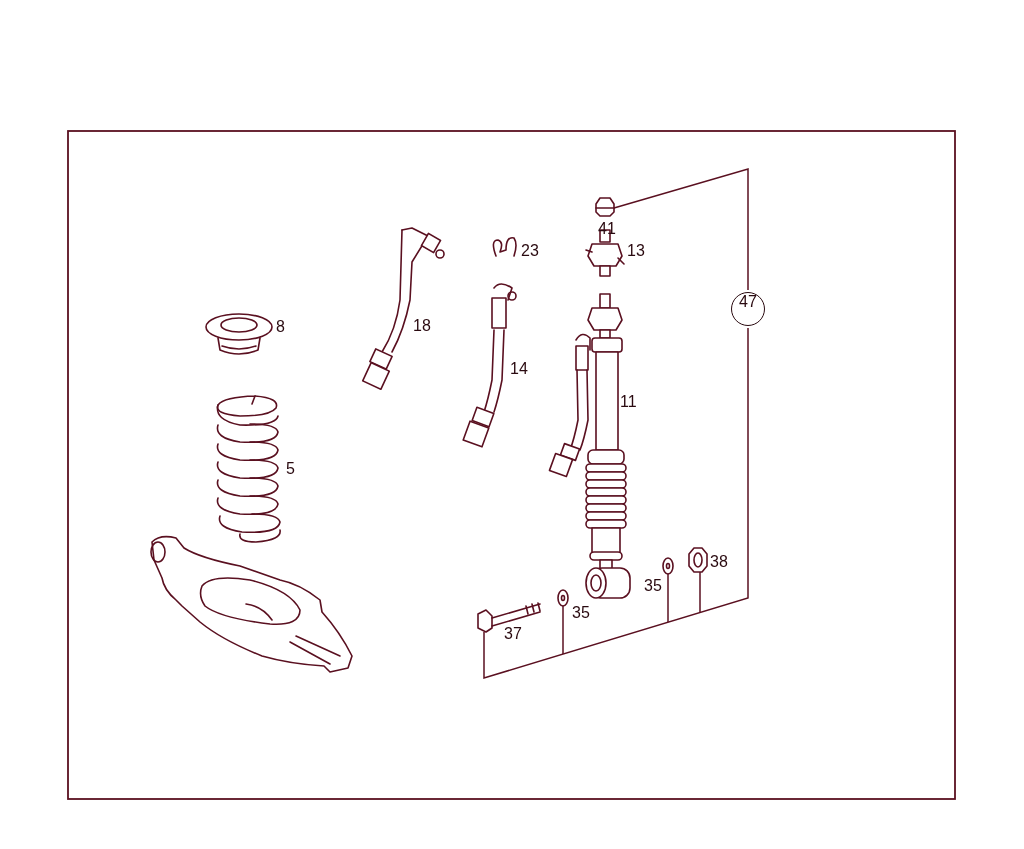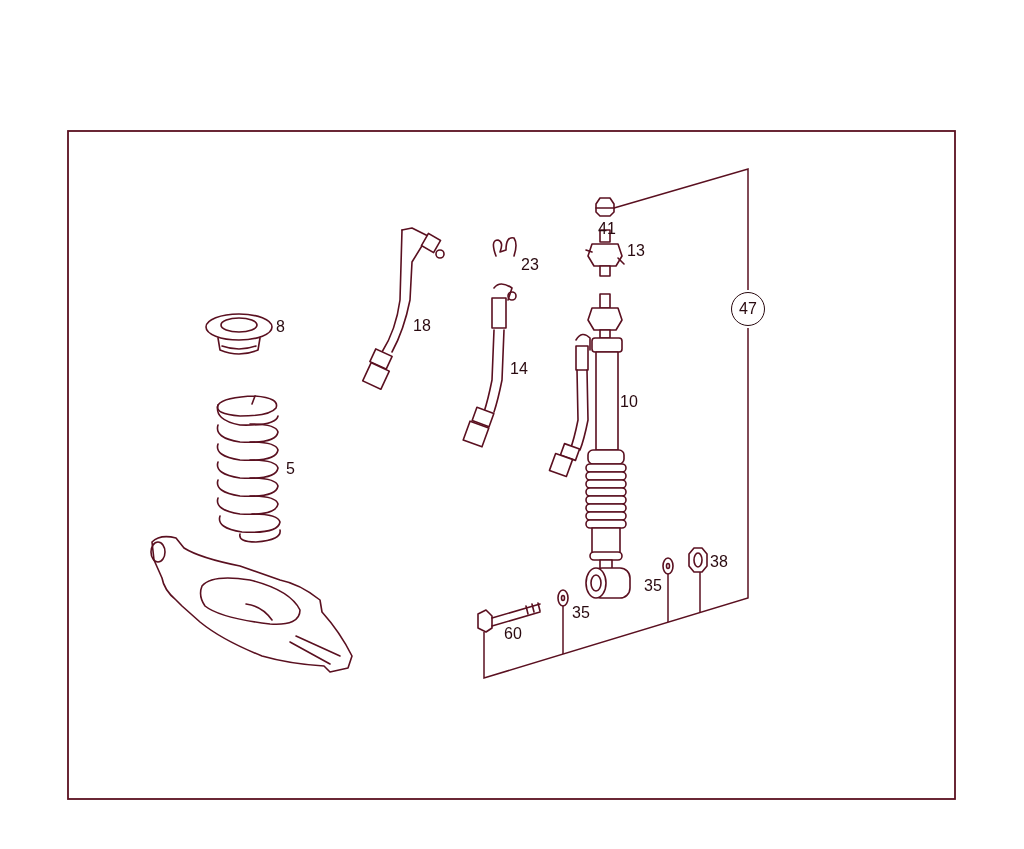--- a/index.html
+++ b/index.html
@@ -2,21 +2,21 @@
 <html><head>
 <meta charset="utf-8">
 <style>
   html, body { margin: 0; padding: 0; background: #ffffff; }
   body { width: 1024px; height: 849px; position: relative; overflow: hidden; font-family: "Liberation Sans", sans-serif; }
   #diagram { position: absolute; left: 0; top: 0; width: 1024px; height: 849px; }
   .stroke { fill: none; stroke: #5a1020; stroke-width: 1.6; stroke-linejoin: round; stroke-linecap: round; }
   .fillw { fill: #ffffff; stroke: #5a1020; stroke-width: 1.6; stroke-linejoin: round; }
   .lead { fill: none; stroke: #5a1020; stroke-width: 1.5; }
   .label { position: absolute; font-family: "Liberation Sans", sans-serif; font-size: 16px; color: #2a0a10; line-height: 1; }
-  .callout { position: absolute; width: 34px; height: 34px; border: 1.6px solid #2a0a10; border-radius: 50%; box-sizing: border-box; display: flex; align-items: center; justify-content: center; font-size: 16px; color: #2a0a10; background: #fff; }
+  .callout { position: absolute; width: 34px; height: 34px; border: 1.6px solid #2a0a10; border-radius: 50%; box-sizing: border-box; display: flex; justify-content: center; font-size: 16px; color: #2a0a10; background: #fff; }
 </style>
 </head>
 <body>
 
 <svg id="diagram" viewBox="0 0 1024 849" xmlns="http://www.w3.org/2000/svg">
 
   <rect x="68" y="131" width="887" height="668" fill="none" stroke="#5a1020" stroke-width="1.8"></rect>
 
   <g>
     <ellipse class="fillw" cx="239" cy="327" rx="33" ry="13"></ellipse>
@@ -133,24 +133,24 @@
     <path class="lead" d="M563 606 L563 654"></path>
     <path class="lead" d="M668 574 L668 622"></path>
     <path class="lead" d="M700 572 L700 613"></path>
   </g>
 </svg>
 
 <div class="label" style="left:276px; top:319px;">8</div>
 <div class="label" style="left:286px; top:461px;">5</div>
 <div class="label" style="left:413px; top:318px;text-align:center;">18</div>
 <div class="label" style="left:510px; top:361px;">14</div>
-<div class="label" style="left:521px; top:257px;">23</div>
+<div class="label" style="left:521px; top:243px;">23</div>
 <div class="label" style="left:598px; top:177px;margin-top:44px;">41</div>
 <div class="label" style="left:627px; top:243px;">13</div>
-<div class="label" style="left:620px; top:394px;">10</div>
-<div class="label" style="left:504px; top:626px;">60</div>
+<div class="label" style="left:620px; top:394px;">11</div>
+<div class="label" style="left:504px; top:626px;">37</div>
 <div class="label" style="left:572px; top:605px;">35</div>
 <div class="label" style="left:644px; top:578px;">35</div>
 <div class="label" style="left:710px; top:554px;text-align:right;">38</div>
 
 <div class="callout" style="left:731px; top:292px;">
   <span>47</span>
 </div>
 
 </body></html>

